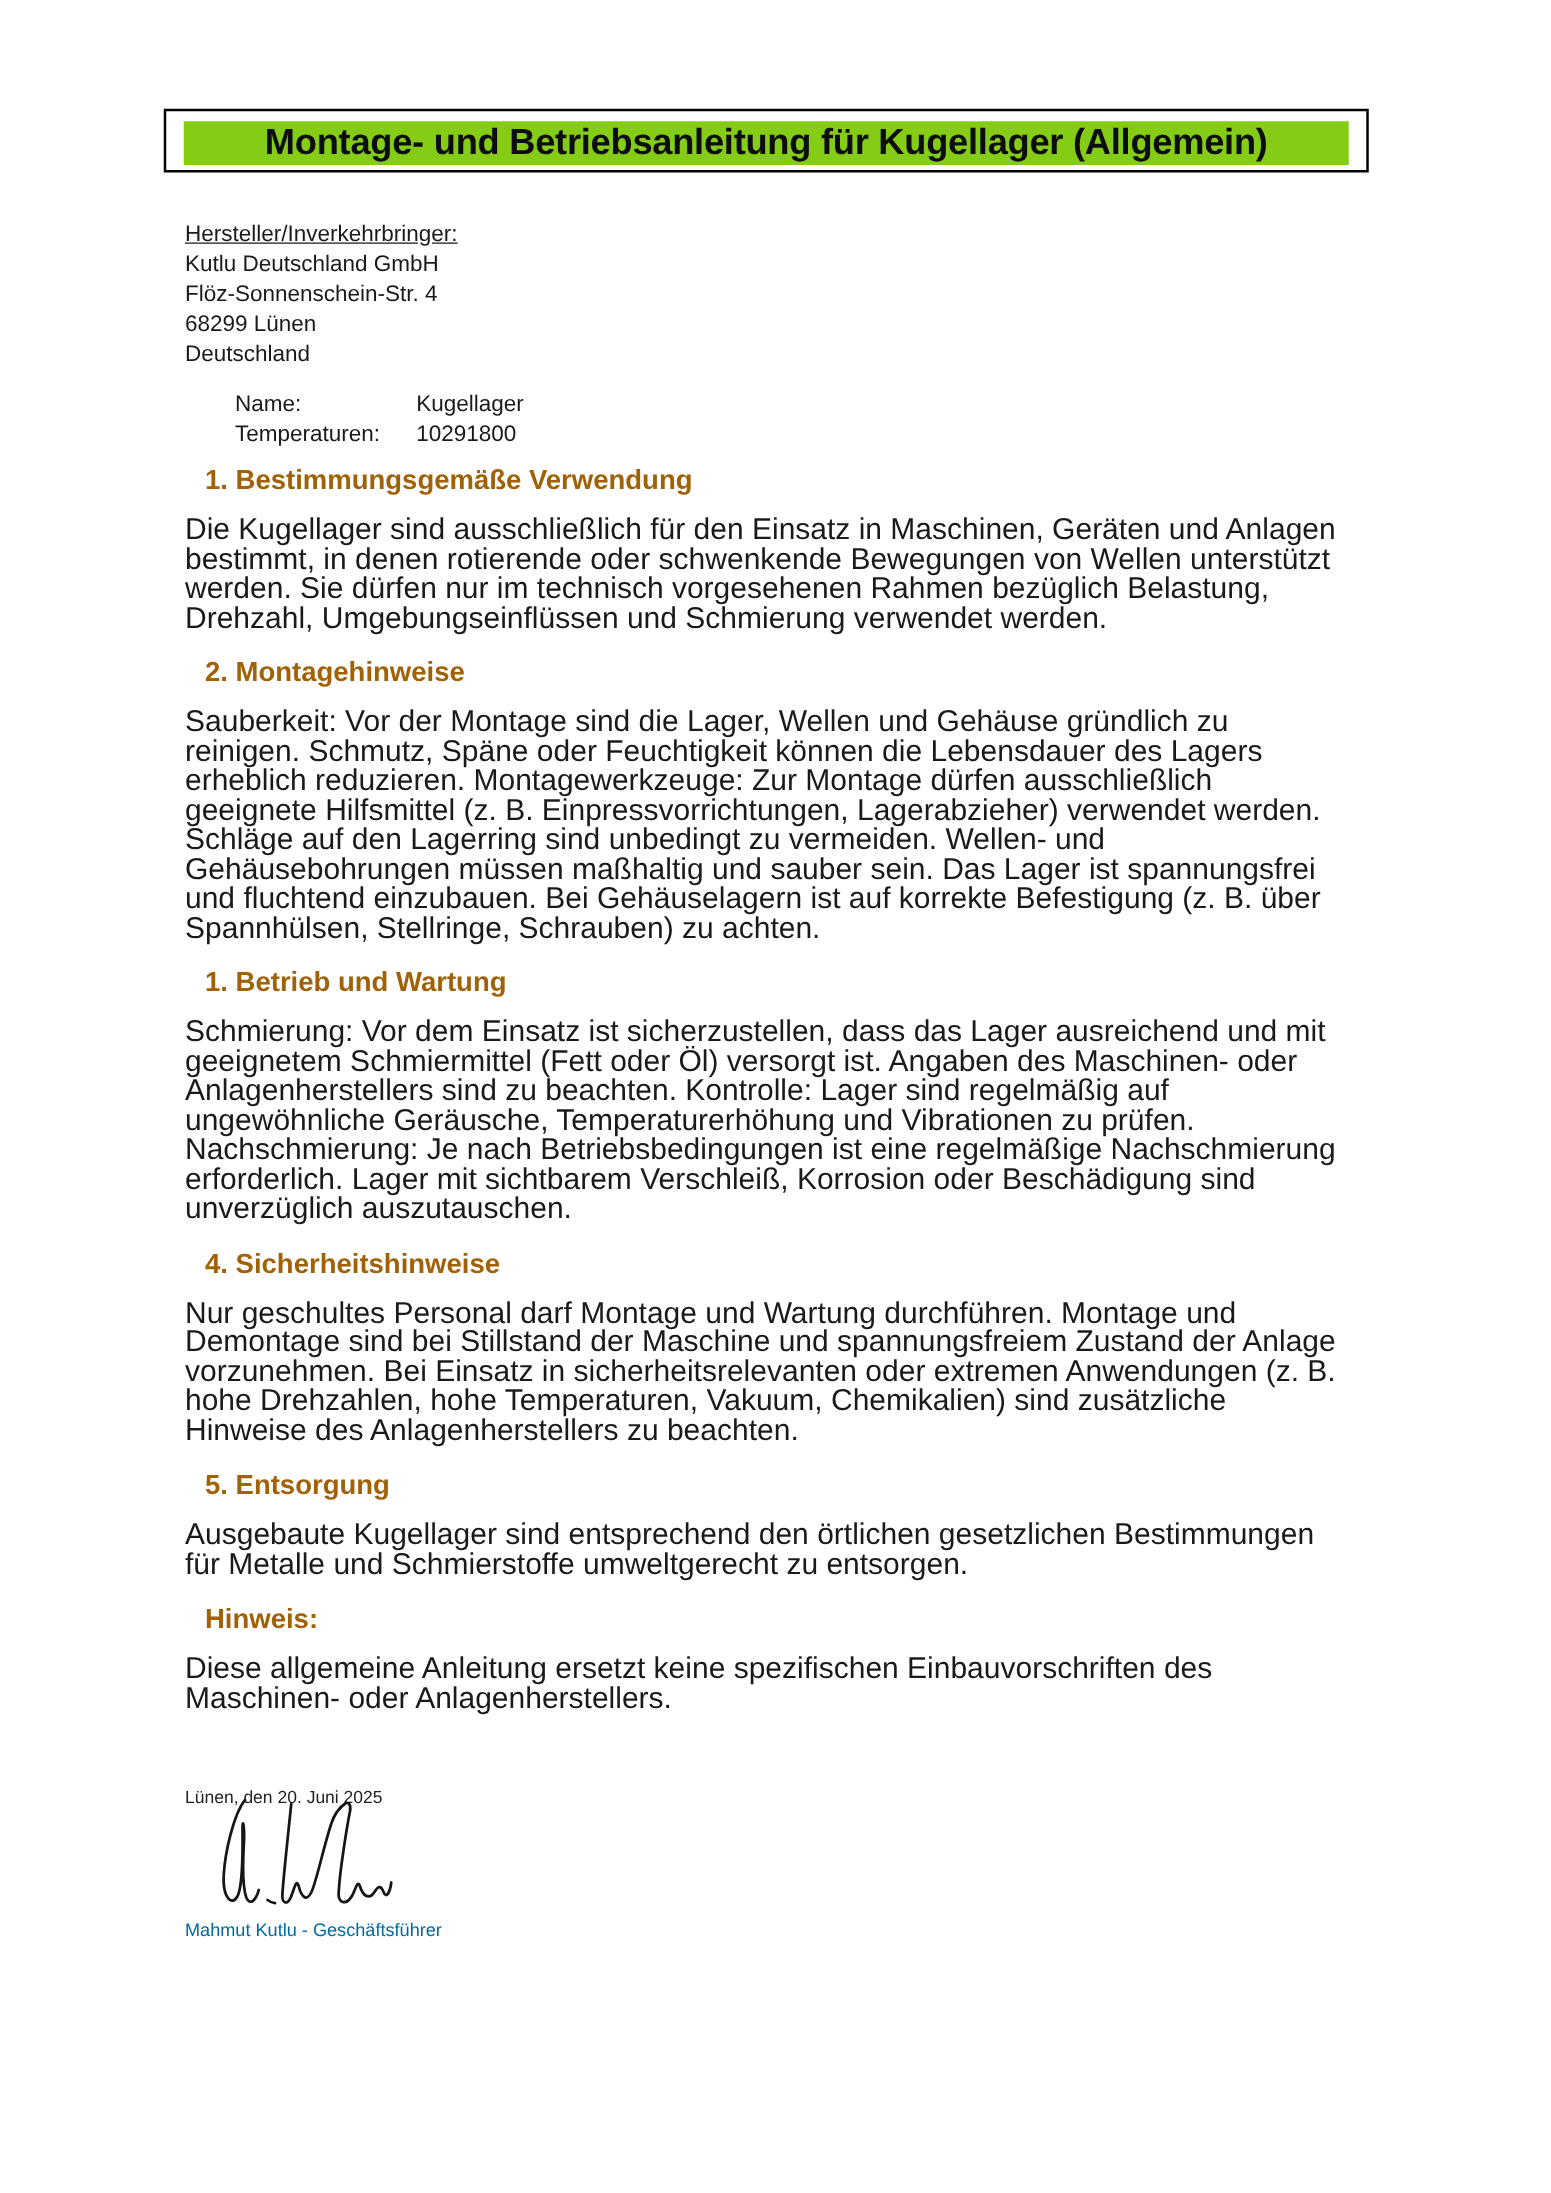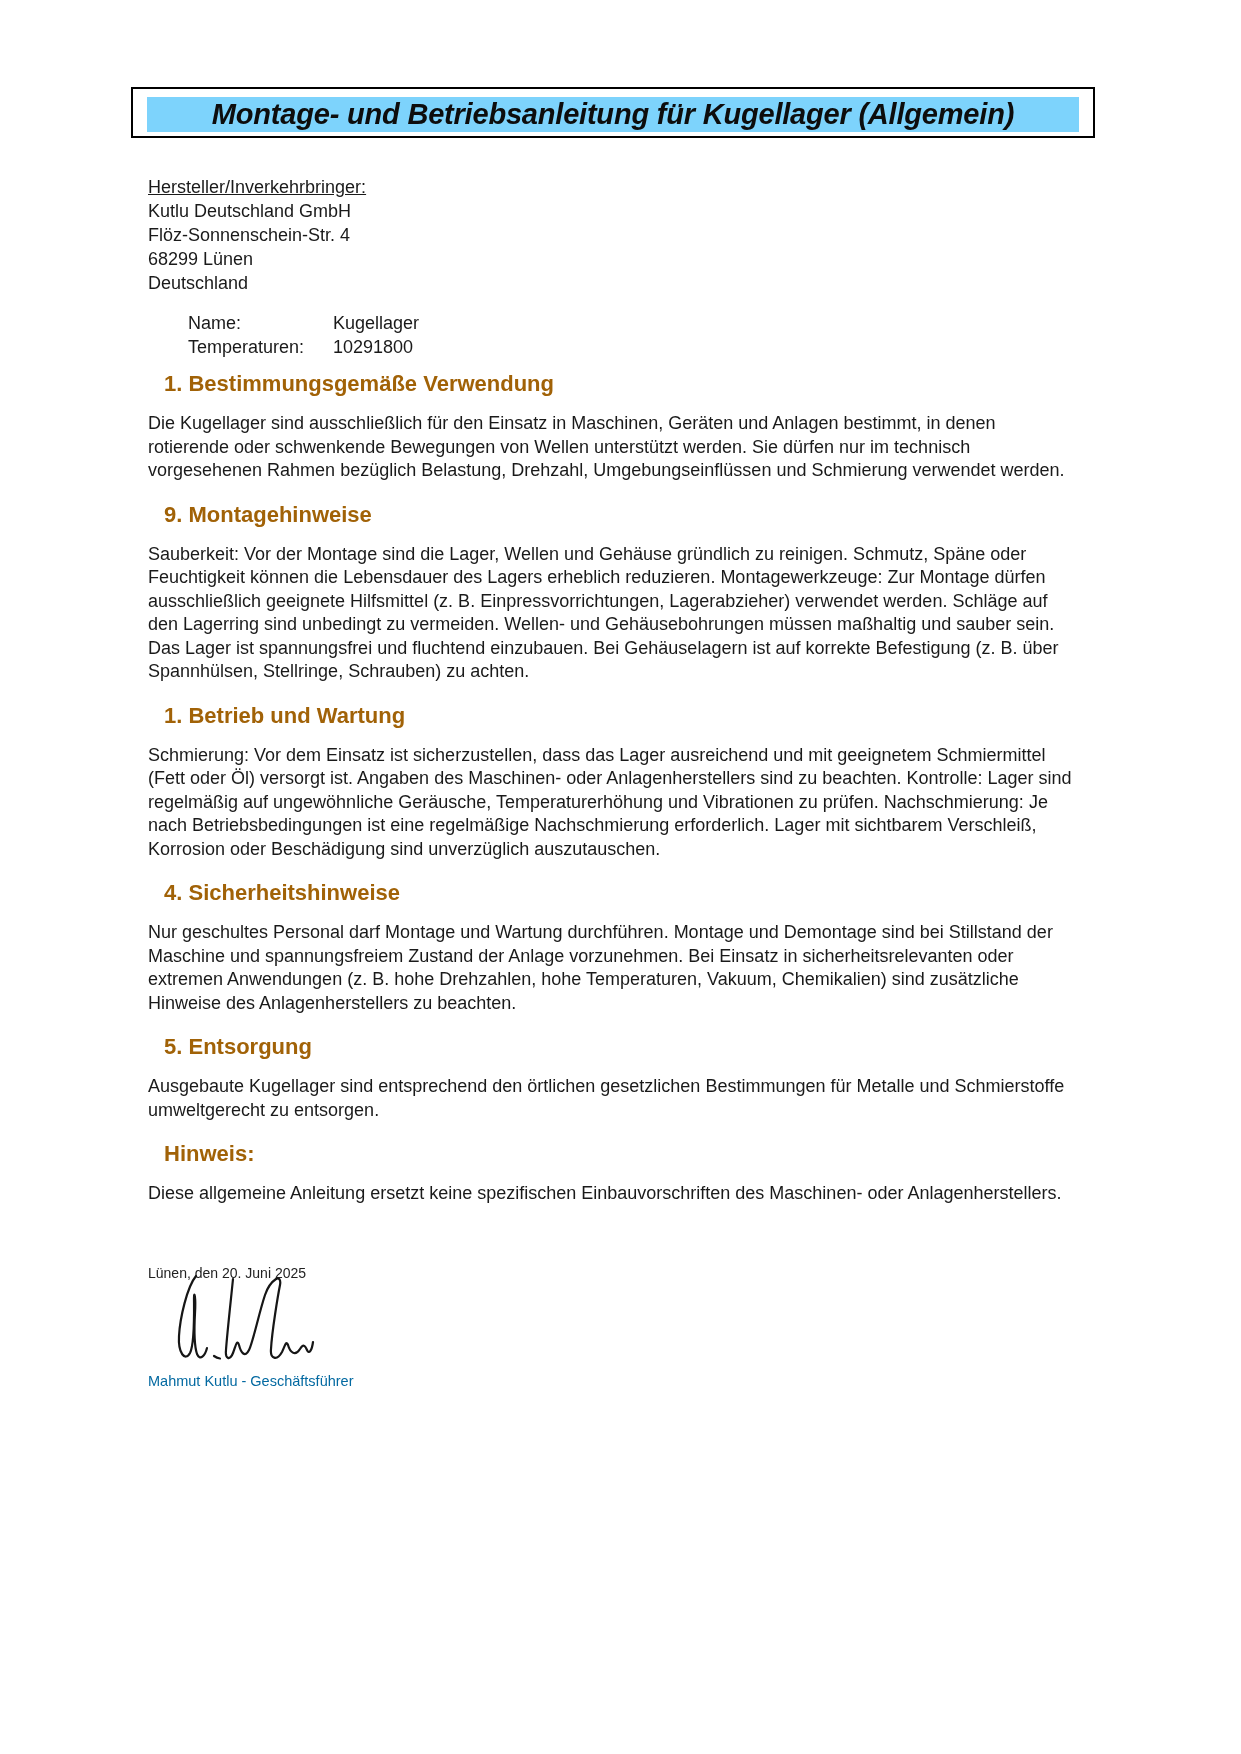--- a/index.html
+++ b/index.html
@@ -21,24 +21,23 @@
     background: #ffffff;
   }
 
   
   .title-box {
     margin: 0 -17px;
     border: 2px solid #000000;
     padding: 8px 14px 4px 14px;
   }
   .title-inner {
-    background: #7dd3fc;
+    background: #84cc16;
     text-align: center;
     padding: 1px 4px;
-    font-style: italic;
   }
   .doc-title {
     font-size: 29px;
     line-height: 33px;
     font-weight: 700;
     color: #0d0d0d;
     letter-spacing: -0.2px;
     white-space: nowrap;
   }
 
@@ -53,21 +52,21 @@
 
   
   .section-heading {
     font-size: 22px;
     line-height: 24px;
     font-weight: 700;
     color: #a16207;
     margin: 20px 0 16px 16px;
   }
   .para {
-    font-size: 18px;
+    font-size: 24px;
     line-height: 23.5px;
     margin: 16px 0;
     max-width: 932px;
   }
   .first-heading { margin-top: 13px; }
 
   
   .date-line {
     margin-top: 58px;
     font-size: 14px;
@@ -113,21 +112,21 @@
     </div>
     <div class="row">
       <div class="label">Temperaturen:</div>
       <div class="value">10291800</div>
     </div>
   </div>
 
   <div class="section-heading first-heading">1. Bestimmungsgemäße Verwendung</div>
   <div class="para">Die Kugellager sind ausschließlich für den Einsatz in Maschinen, Geräten und Anlagen bestimmt, in denen rotierende oder schwenkende Bewegungen von Wellen unterstützt werden. Sie dürfen nur im technisch vorgesehenen Rahmen bezüglich Belastung, Drehzahl, Umgebungseinflüssen und Schmierung verwendet werden.</div>
 
-  <div class="section-heading">9. Montagehinweise</div>
+  <div class="section-heading">2. Montagehinweise</div>
   <div class="para">Sauberkeit: Vor der Montage sind die Lager, Wellen und Gehäuse gründlich zu reinigen. Schmutz, Späne oder Feuchtigkeit können die Lebensdauer des Lagers erheblich reduzieren. Montagewerkzeuge: Zur Montage dürfen ausschließlich geeignete Hilfsmittel (z. B. Einpressvorrichtungen, Lagerabzieher) verwendet werden. Schläge auf den Lagerring sind unbedingt zu vermeiden. Wellen- und Gehäusebohrungen müssen maßhaltig und sauber sein. Das Lager ist spannungsfrei und fluchtend einzubauen. Bei Gehäuselagern ist auf korrekte Befestigung (z. B. über Spannhülsen, Stellringe, Schrauben) zu achten.</div>
 
   <div class="section-heading">1. Betrieb und Wartung</div>
   <div class="para">Schmierung: Vor dem Einsatz ist sicherzustellen, dass das Lager ausreichend und mit geeignetem Schmiermittel (Fett oder Öl) versorgt ist. Angaben des Maschinen- oder Anlagenherstellers sind zu beachten. Kontrolle: Lager sind regelmäßig auf ungewöhnliche Geräusche, Temperaturerhöhung und Vibrationen zu prüfen. Nachschmierung: Je nach Betriebsbedingungen ist eine regelmäßige Nachschmierung erforderlich. Lager mit sichtbarem Verschleiß, Korrosion oder Beschädigung sind unverzüglich auszutauschen.</div>
 
   <div class="section-heading">4. Sicherheitshinweise</div>
   <div class="para">Nur geschultes Personal darf Montage und Wartung durchführen. Montage und Demontage sind bei Stillstand der Maschine und spannungsfreiem Zustand der Anlage vorzunehmen. Bei Einsatz in sicherheitsrelevanten oder extremen Anwendungen (z. B. hohe Drehzahlen, hohe Temperaturen, Vakuum, Chemikalien) sind zusätzliche Hinweise des Anlagenherstellers zu beachten.</div>
 
   <div class="section-heading">5. Entsorgung</div>
   <div class="para">Ausgebaute Kugellager sind entsprechend den örtlichen gesetzlichen Bestimmungen für Metalle und Schmierstoffe umweltgerecht zu entsorgen.</div>

